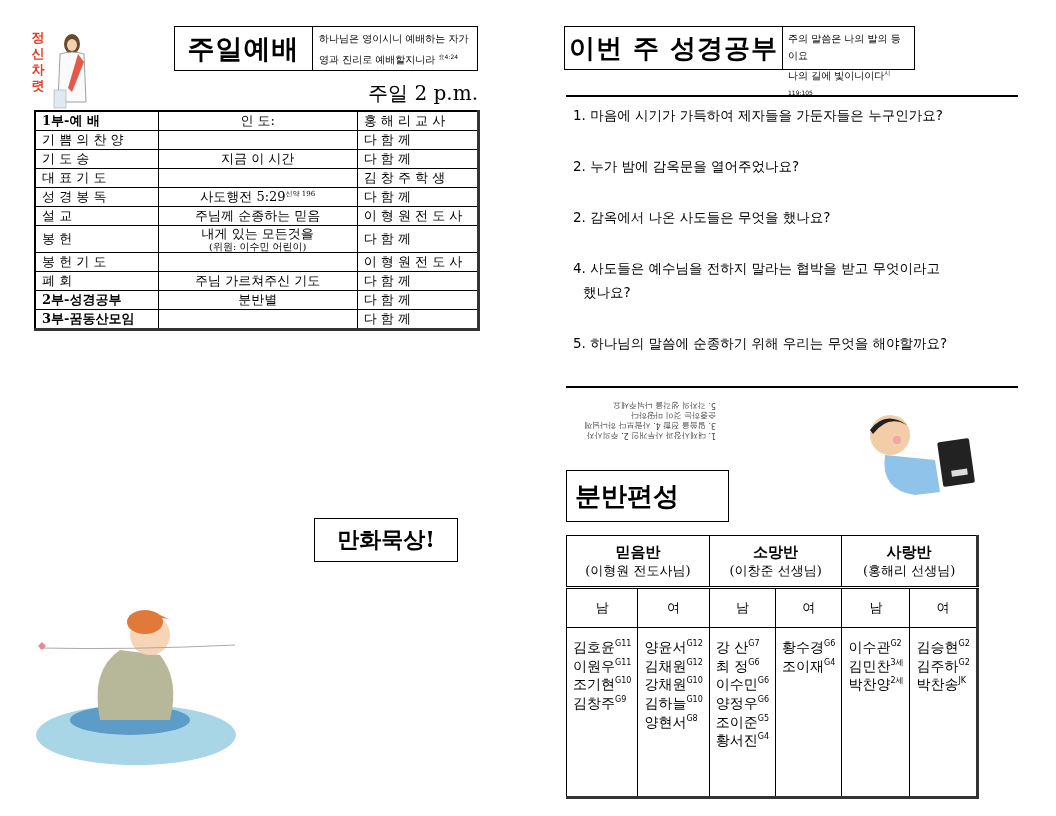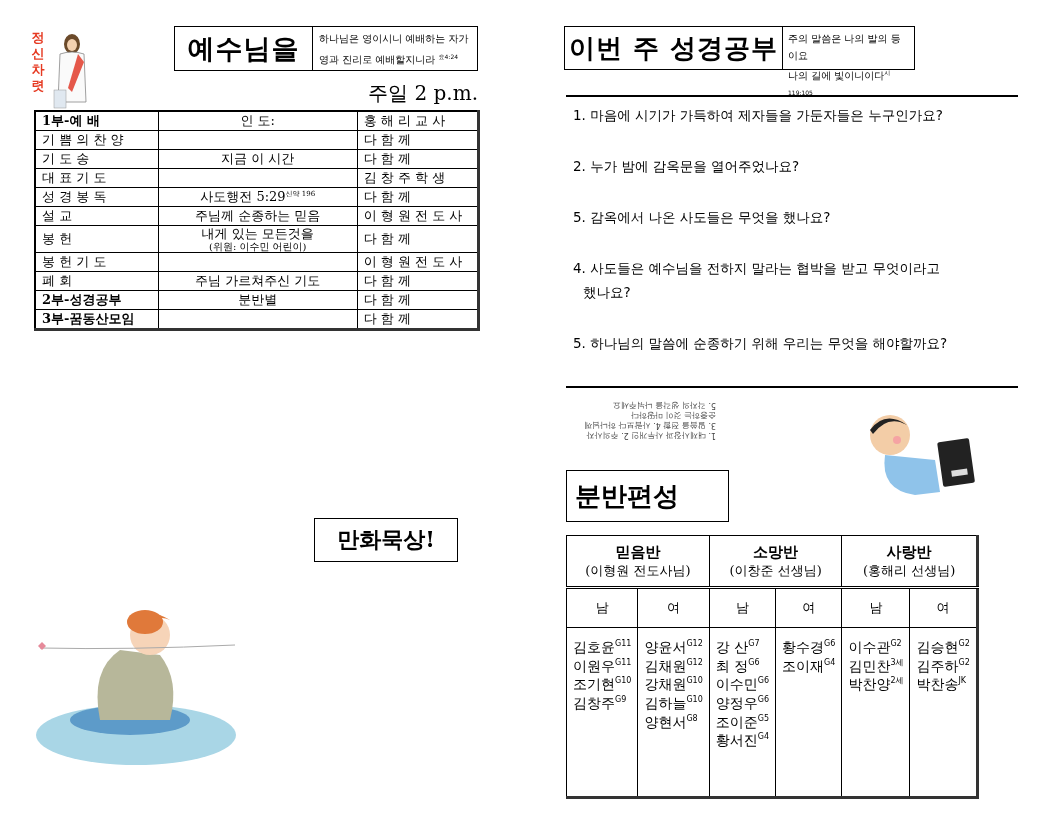--- a/index.html
+++ b/index.html
@@ -119,21 +119,21 @@
 </div>
 <svg class="abs jesus-fig" viewBox="0 0 42 80">
   <ellipse cx="22" cy="12" rx="8" ry="10" fill="#6b4a2a"></ellipse>
   <ellipse cx="22" cy="13" rx="5" ry="6" fill="#f3d1b0"></ellipse>
   <path d="M10 22 Q22 18 34 22 L36 70 L8 70 Z" fill="#fafafa" stroke="#888" stroke-width="0.8"></path>
   <path d="M28 22 L34 30 L22 60 L18 56 Z" fill="#e5584a"></path>
   <rect x="4" y="58" width="12" height="18" fill="#e0e8f0" stroke="#999" stroke-width="0.5"></rect>
 </svg>
 
 <div class="abs title-box">
-  <div class="big">예수님을</div>
+  <div class="big">주일예배</div>
   <div class="verse">
     <div>하나님은 영이시니 예배하는 자가</div>
     <div><span>영과 진리로 예배할지니라</span> <sup>요4:24</sup></div>
   </div>
 </div>
 
 <div class="abs time-label">주일 2 p.m.</div>
 
 <table class="order">
   <tbody>
@@ -219,21 +219,21 @@
     <div>주의 말씀은 나의 발의 등이요</div>
     <div><span>나의 길에 빛이니이다</span><sup>시119:105</sup></div>
   </div>
 </div>
 
 <div class="abs rule rule1"></div>
 
 <div class="abs questions">
   <div class="q">1. 마음에 시기가 가득하여 제자들을 가둔자들은 누구인가요?</div>
   <div class="q">2. 누가 밤에 감옥문을 열어주었나요?</div>
-  <div class="q">5. 감옥에서 나온 사도들은 무엇을 했나요?</div>
+  <div class="q">2. 감옥에서 나온 사도들은 무엇을 했나요?</div>
   <div class="q">
     <div>4. 사도들은 예수님을 전하지 말라는 협박을 받고 무엇이라고</div>
     <div class="cont">했나요?</div>
   </div>
   <div class="q">5. 하나님의 말씀에 순종하기 위해 우리는 무엇을 해야할까요?</div>
 </div>
 
 <div class="abs rule rule2"></div>
 
 <div class="abs mirror-text">

